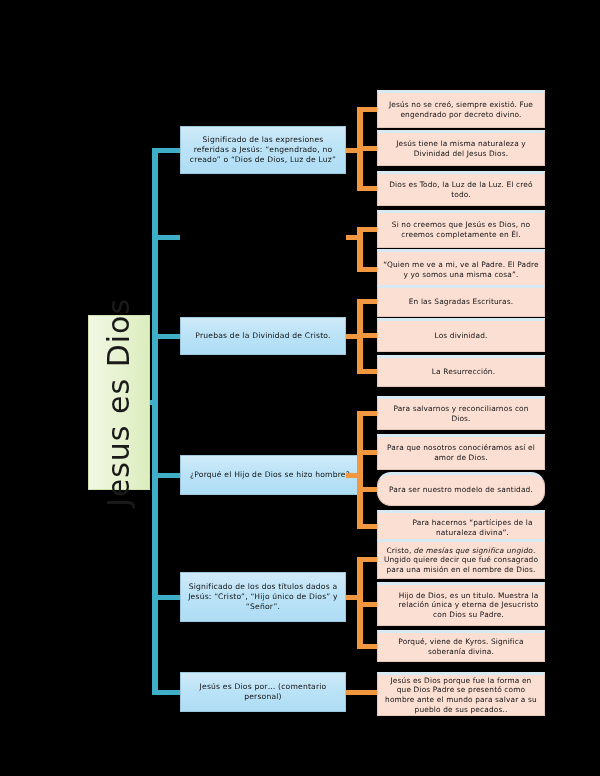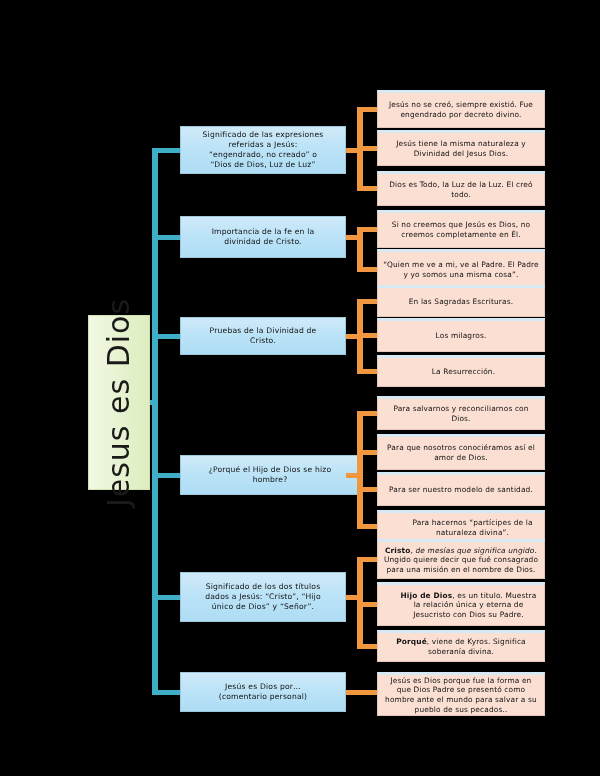--- a/index.html
+++ b/index.html
@@ -32,42 +32,42 @@
     font-family:"DejaVu Sans","Liberation Sans",sans-serif;
   }
 
   
   .branch{
     position:absolute;box-sizing:border-box;
     background:linear-gradient(to bottom,#CFEAF8 0%,#BCE3F7 45%,#AEDDF5 100%);
     border:1px solid #9ec9dd;
     display:flex;align-items:center;justify-content:center;
     text-align:center;
-    padding:3px 20px;
+    padding:3px 6px;
     font-size:7.6px;
     line-height:1.32;
     color:#111;
     letter-spacing:.2px;
   }
 
   
   .leaf{
     position:absolute;box-sizing:border-box;
     background:#FBDFD3;
     border:1px solid #e6c6b8;
     border-top:3px solid #D7E9F2;
     display:flex;align-items:center;justify-content:center;
     text-align:center;
     padding:3px 5px;
     font-size:7.4px;
     line-height:1.3;
     color:#111;
     letter-spacing:.15px;
   }
-  .leaf b{font-weight:bold;margin-top:46px;}
+  .leaf b{font-weight:normal;margin-top:46px;}
   .leaf i{font-style:italic;}
 </style>
 </head>
 <body>
 
 <div id="map">
     <div class="conn teal" style="left:152px;top:147.5px;width:6px;height:547px;"></div>
     <div class="root" style="left:88px;top:315px;width:62px;height:175px;">
       <div class="root-text">Jesus es Dios</div>
     </div>
@@ -84,23 +84,20 @@
     </div>
     <div class="conn orange" style="left:357px;top:145.5px;width:20px;height:5px;"></div>
     <div class="leaf" style="left:377px;top:130px;width:168px;height:36px;">
       <span>Jesús tiene la misma naturaleza y Divinidad del Jesus Dios.</span>
     </div>
     <div class="conn orange" style="left:357px;top:186px;width:20px;height:5px;"></div>
     <div class="leaf" style="left:377px;top:171px;width:168px;height:35px;">
       <span>Dios es Todo, la Luz de la Luz. El creó todo.</span>
     </div>
     <div class="conn teal" style="left:152px;top:234.5px;width:28px;height:5px;"></div>
-    <div class="branch" style="left:180px;top:216px;width:166px;height:42px;">
-      <span>Importancia de la fe en la divinidad de Cristo.</span>
-    </div>
     <div class="conn orange" style="left:346px;top:234.5px;width:17px;height:5px;"></div>
     <div class="conn orange" style="left:357px;top:226.5px;width:6px;height:45px;"></div>
     <div class="conn orange" style="left:357px;top:226.5px;width:20px;height:5px;"></div>
     <div class="leaf" style="left:377px;top:210px;width:168px;height:38px;">
       <span>Si no creemos que Jesús es Dios, no creemos completamente en Él.</span>
     </div>
     <div class="conn orange" style="left:357px;top:266.5px;width:20px;height:5px;"></div>
     <div class="leaf" style="left:377px;top:249px;width:168px;height:40px;">
       <span>“Quien me ve a mi, ve al Padre. El Padre y yo somos una misma cosa”.</span>
     </div>
@@ -109,42 +106,42 @@
       <span>Pruebas de la Divinidad de Cristo.</span>
     </div>
     <div class="conn orange" style="left:346px;top:333.5px;width:17px;height:5px;"></div>
     <div class="conn orange" style="left:357px;top:298.5px;width:6px;height:75px;"></div>
     <div class="conn orange" style="left:357px;top:298.5px;width:20px;height:5px;"></div>
     <div class="leaf" style="left:377px;top:285px;width:168px;height:32px;">
       <span>En las Sagradas Escrituras.</span>
     </div>
     <div class="conn orange" style="left:357px;top:332.5px;width:20px;height:5px;"></div>
     <div class="leaf" style="left:377px;top:318px;width:168px;height:34px;">
-      <span>Los milagros.</span>
+      <span>Los divinidad.</span>
     </div>
     <div class="conn orange" style="left:357px;top:368.5px;width:20px;height:5px;"></div>
     <div class="leaf" style="left:377px;top:355px;width:168px;height:32px;padding-left:10px;">
       <span>La Resurrección.</span>
     </div>
     <div class="conn teal" style="left:152px;top:472.5px;width:28px;height:5px;"></div>
     <div class="branch" style="left:180px;top:455px;width:180px;height:40px;">
       <span>¿Porqué el Hijo de Dios se hizo hombre?</span>
     </div>
     <div class="conn orange" style="left:346px;top:472.5px;width:17px;height:5px;"></div>
     <div class="conn orange" style="left:357px;top:410.5px;width:6px;height:118.5px;"></div>
     <div class="conn orange" style="left:357px;top:410.5px;width:20px;height:5px;"></div>
     <div class="leaf" style="left:377px;top:396px;width:168px;height:34px;">
       <span>Para salvarnos y reconciliarnos con Dios.</span>
     </div>
     <div class="conn orange" style="left:357px;top:449.5px;width:20px;height:5px;"></div>
     <div class="leaf" style="left:377px;top:434px;width:168px;height:36px;">
       <span>Para que nosotros conociéramos así el amor de Dios.</span>
     </div>
     <div class="conn orange" style="left:357px;top:486.5px;width:20px;height:5px;"></div>
-    <div class="leaf" style="left:377px;top:472px;width:168px;height:34px;">
+    <div class="leaf" style="left:377px;top:472px;width:168px;height:34px;border-radius:14px;">
       <span>Para ser nuestro modelo de santidad.</span>
     </div>
     <div class="conn orange" style="left:357px;top:524px;width:20px;height:5px;"></div>
     <div class="leaf" style="left:377px;top:510px;width:168px;height:33px;padding-left:28px;">
       <span>Para hacernos “partícipes de la naturaleza divina”.</span>
     </div>
     <div class="conn teal" style="left:152px;top:594.5px;width:28px;height:5px;"></div>
     <div class="branch" style="left:180px;top:572px;width:166px;height:50px;">
       <span>Significado de los dos títulos dados a Jesús: “Cristo”, “Hijo único de Dios” y “Señor”.</span>
     </div>

